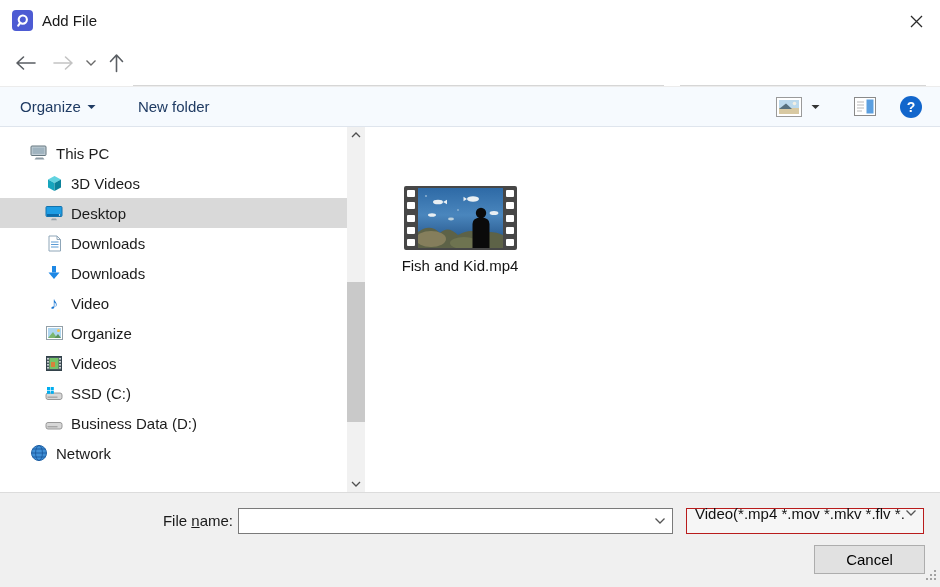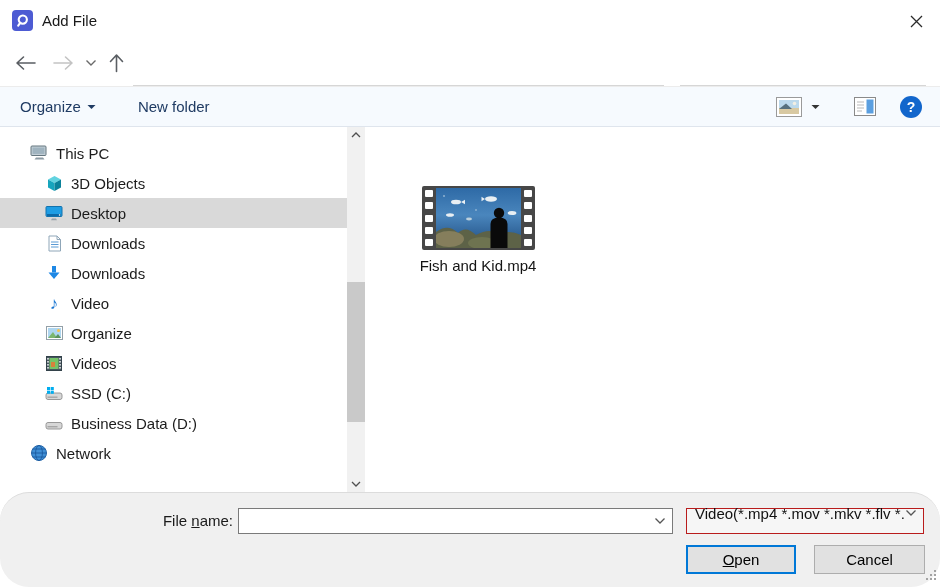--- a/index.html
+++ b/index.html
@@ -62,30 +62,30 @@
   .note-glyph { font-size:17px; color:#1976d2; line-height:1; }
 
   .vscroll { left:347px; top:127px; width:18px; height:365px; background:#f1f1f1; }
   .vs-arrow { position:absolute; left:0; width:18px; height:16px; display:flex; align-items:center; justify-content:center; }
   .vs-up { top:0; } .vs-down { bottom:0; }
   .vs-thumb { position:absolute; left:0; top:155px; width:18px; height:140px; background:#c9c9c9; }
 
   .mainarea { left:365px; top:127px; width:575px; height:365px; background:#fff; }
 
   
-  .file-item { position:absolute; left:50px; top:59px; width:126px; text-align:center; cursor:pointer; }
+  .file-item { position:absolute; left:32px; top:59px; width:126px; text-align:center; cursor:pointer; }
   .filmstrip { width:113px; height:64px; margin:0 auto; background:#474747; border-radius:2px;
                display:flex; padding:2px 0; }
   .strip { width:14px; display:flex; flex-direction:column; justify-content:space-between; padding:2px 3px; }
   .hole { width:8px; height:7px; background:#fff; border-radius:1px; }
   .frame { flex:1; overflow:hidden; }
   .file-label { margin-top:7px; font-size:15px; color:#141414; }
 
   
-  .footer { left:0; top:492px; width:940px; height:95px; background:#f0f0f0; border-top:1px solid #dcdcdc;border-radius:29px; }
+  .footer { left:0; top:492px; width:940px; height:95px; background:#f0f0f0; border-top:1px solid #dcdcdc; }
   .fn-label { position:absolute; left:0; top:15px; width:233px; height:26px; line-height:26px;
               text-align:right; color:#1a1a1a; }
   .u { text-decoration:underline; }
   .fn-input { position:absolute; left:238px; top:15px; width:435px; height:26px;
               border:1px solid #7a7a7a; background:#fff; padding:0 28px 0 8px;
               font:15px "Liberation Sans", sans-serif; }
   .fn-chevron { position:absolute; left:648px; top:15px; width:24px; height:26px;
                 display:flex; align-items:center; justify-content:center; }
   .filetype { position:absolute; left:686px; top:15px; width:238px; height:26px;
               border:1px solid #b91c1c; background:#f6f6f6; display:flex; align-items:center;
@@ -240,21 +240,21 @@
   </div>
 
   <div class="tree-item lvl-child">
     <span class="ico">
       <svg width="17" height="17" viewBox="0 0 17 17">
         <path d="M8.5 1 L15 4.5 L8.5 8 L2 4.5 Z" fill="#62d3e0"></path>
         <path d="M2 4.5 L8.5 8 L8.5 16 L2 12.5 Z" fill="#16a5bd"></path>
         <path d="M15 4.5 L8.5 8 L8.5 16 L15 12.5 Z" fill="#0b829a"></path>
       </svg>
     </span>
-    <span>3D Objects</span>
+    <span>3D Videos</span>
   </div>
 
   <div class="tree-item lvl-child selected">
     <span class="ico">
       <svg width="18" height="16" viewBox="0 0 18 16">
         <rect x="1" y="1.5" width="16" height="10" rx="1" fill="#1e9de4" stroke="#1272ad" stroke-width="1"></rect>
         <rect x="2" y="9" width="14" height="2" fill="#0d6aa8"></rect>
         <circle cx="14.6" cy="10" r="0.8" fill="#fff"></circle>
         <path d="M7 13.5 H11 L12 15.2 H6 Z" fill="#9aa4ab"></path>
       </svg>
@@ -430,23 +430,20 @@
     <svg width="12" height="8" viewBox="0 0 12 8">
         <path d="M1.5 1.5 L6 6 L10.5 1.5" stroke="#555" stroke-width="1.3" fill="none"></path>
       </svg>
   </span>
   <div class="filetype">
     <span class="ft-text">Video(*.mp4 *.mov *.mkv *.flv *.</span>
     <svg width="12" height="8" viewBox="0 0 12 8">
         <path d="M1.5 1.5 L6 6 L10.5 1.5" stroke="#555" stroke-width="1.3" fill="none"></path>
       </svg>
   </div>
-  <div class="btn btn-open">
-      <span><span class="u">O</span><span>pen</span></span>
-    </div>
   <div class="btn btn-cancel">
       <span>Cancel</span>
     </div>
   <div class="grip">
     <svg width="11" height="11" viewBox="0 0 11 11">
       <g fill="#a3a3a3">
         <rect x="8" y="0" width="2" height="2"></rect>
         <rect x="8" y="4" width="2" height="2"></rect>
           <rect x="4" y="4" width="2" height="2"></rect>
         <rect x="8" y="8" width="2" height="2"></rect>

